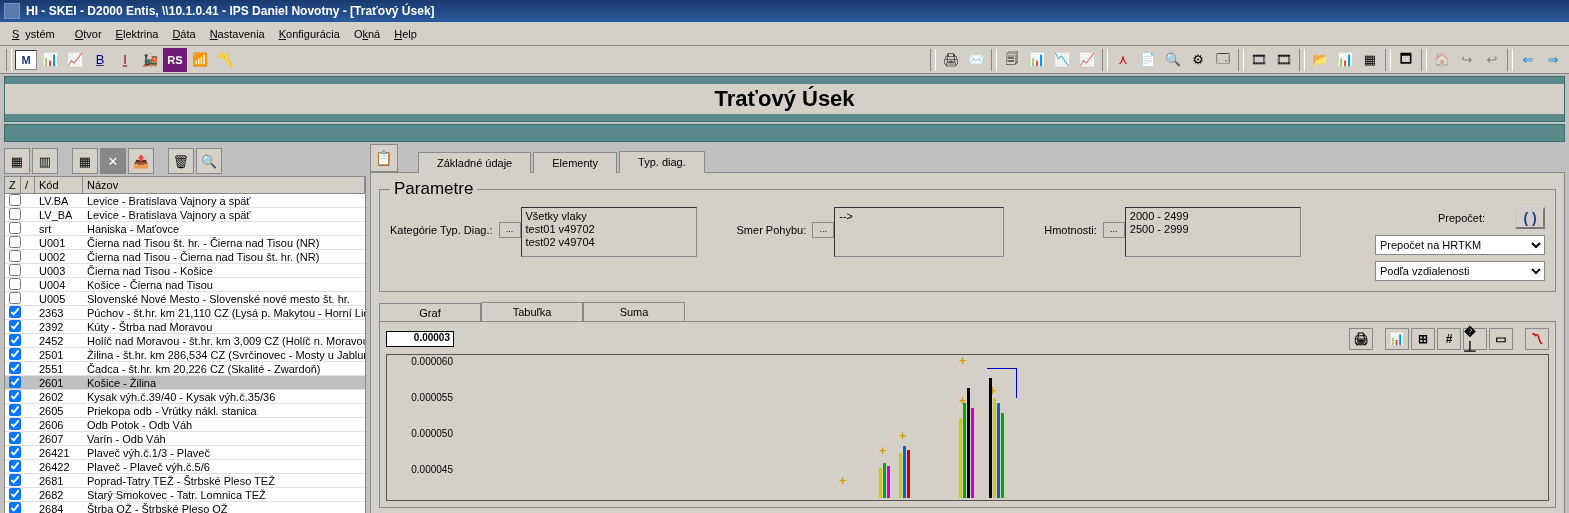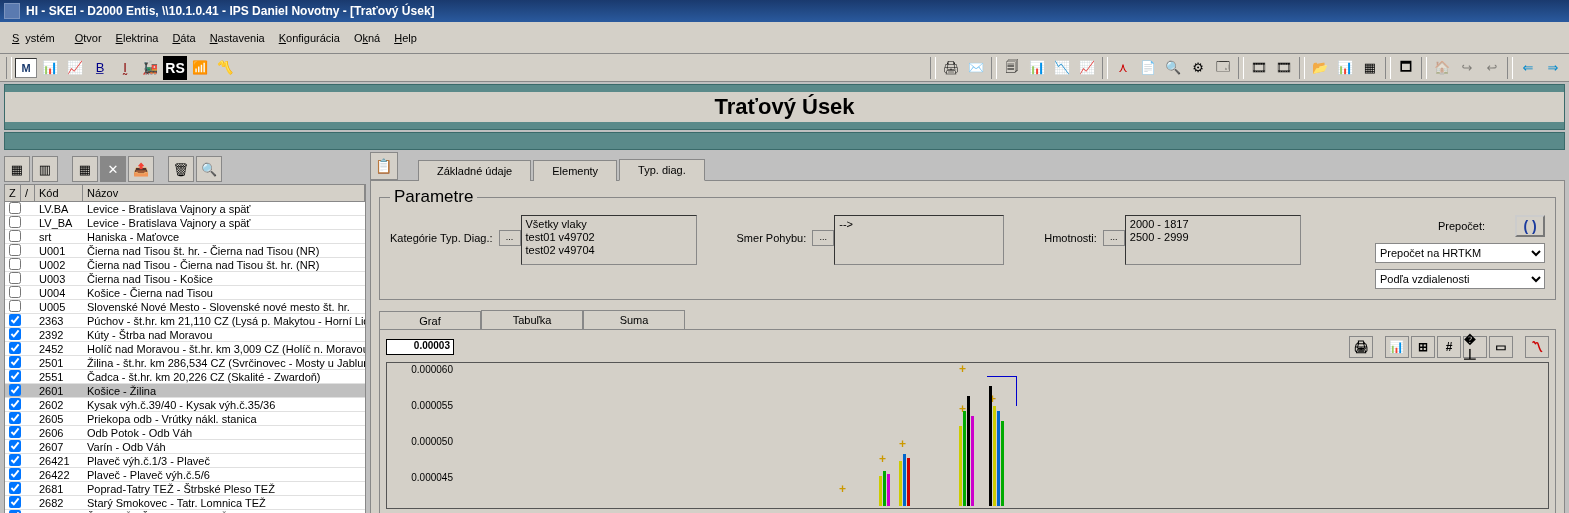--- a/index.html
+++ b/index.html
@@ -1,21 +1,21 @@
 <!DOCTYPE html>
 <html><head>
 <meta charset="utf-8">
 <style>
 * { box-sizing: border-box; margin: 0; padding: 0; font-family: "Segoe UI", Tahoma, Arial, sans-serif; }
 body { background: #c0c0c0; font-size: 11px; overflow: hidden; width: 1569px; height: 513px; }
 
 .titlebar { background: linear-gradient(#1a3a6e,#2a5a9e); color: #fff; height: 22px; display: flex; align-items: center; padding: 0 4px; font-weight: bold; font-size: 12px; }
 .titlebar .app-icon { width: 16px; height: 16px; background: #5a7ab0; margin-right: 6px; border: 1px solid #fff3; }
 
-.menubar { background: #d4d0c8; height: 32px; display: flex; align-items: center; padding: 0 6px; gap: 2px; border-bottom: 1px solid #888; }
+.menubar { background: #d4d0c8; height: 24px; display: flex; align-items: center; padding: 0 6px; gap: 2px; border-bottom: 1px solid #888; }
 .menubar span { padding: 2px 6px; cursor: default; }
 .menubar u { text-decoration: underline; }
 
 .toolbar { background: #d4d0c8; height: 28px; display: flex; align-items: center; padding: 2px 4px; gap: 1px; border-bottom: 1px solid #888; }
 .tb-sep { width: 6px; height: 22px; border-left: 1px solid #888; border-right: 1px solid #fff; margin: 0 2px; }
 .tb-btn { width: 24px; height: 24px; display: flex; align-items: center; justify-content: center; border: 1px solid transparent; font-size: 13px; cursor: default; }
 .tb-m { background: #fff; border: 1px inset #888; width: 22px; height: 20px; font-weight: bold; color: #1a3a6e; text-align: center; line-height: 18px; }
 .tb-spacer { flex: 1; }
 
 .header-band { background: #5a8a8a; height: 46px; margin: 2px 4px 0 4px; border: 1px solid #3a6a6a; display: flex; align-items: center; justify-content: center; }
@@ -105,21 +105,21 @@
 </div>
 
 <div class="toolbar">
   <div class="tb-sep"></div>
   <div class="tb-m">M</div>
   <div class="tb-btn">📊</div>
   <div class="tb-btn">📈</div>
   <div class="tb-btn" style="color:#008">B̲</div>
   <div class="tb-btn" style="color:#800">Ḭ</div>
   <div class="tb-btn">🚂</div>
-  <div class="tb-btn" style="background:#000000;color:#fff;font-size:14px;font-weight:bold">RS</div>
+  <div class="tb-btn" style="background:#701a75;color:#fff;font-size:11px;font-weight:bold">RS</div>
   <div class="tb-btn">📶</div>
   <div class="tb-btn">〽️</div>
   <div class="tb-spacer"></div>
   <div class="tb-sep"></div>
   <div class="tb-btn">🖨</div>
   <div class="tb-btn">✉️</div>
   <div class="tb-sep"></div>
   <div class="tb-btn">🗐</div>
   <div class="tb-btn">📊</div>
   <div class="tb-btn">📉</div>
@@ -349,21 +349,21 @@
             <div class="pbox" id="smer-box" style="width:170px">
                 <div>--&gt;</div>
               </div>
           </div>
           <div class="pcol">
             <div class="plabel">
               <span>Hmotnosti:</span>
               <div class="pbtn">...</div>
             </div>
             <div class="pbox" id="hmot-box" style="width:176px">
-                <div>2000 - 1817</div>
+                <div>2000 - 2499</div>
                 <div>2500 - 2999</div>
               </div>
           </div>
           <div class="recalc-col">
             <div class="recalc-top">
               <span>Prepočet:</span>
               <div class="recalc-btn">( )</div>
             </div>
             <select class="combo">
               <option>Prepočet na HRTKM</option>

